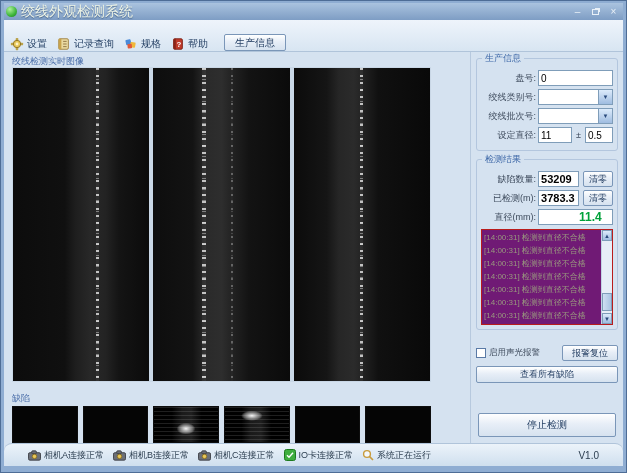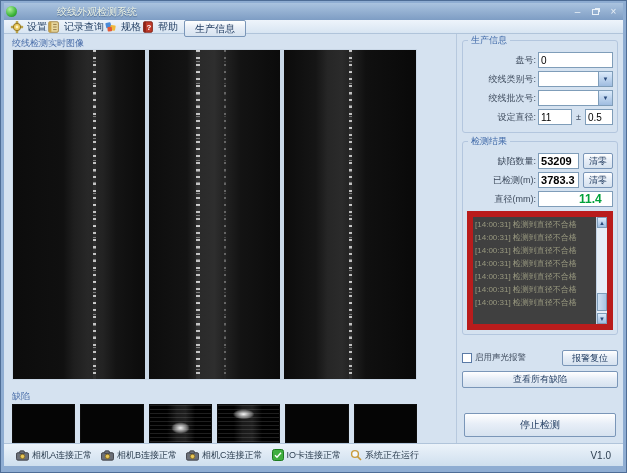--- a/index.html
+++ b/index.html
@@ -7,31 +7,31 @@
   body { background:#5a7aa6; }
 
   .window { width:627px; height:473px; border:1px solid #4e6d96; background:#8fadd2;
             padding:2px 3px 3px 3px; position:relative; }
 
   
   .titlebar { height:17px; display:flex; align-items:center; gap:4px; padding:0 2px;
               background:linear-gradient(#aac3df,#7e9dc4); }
   .app-icon { width:11px; height:11px; border-radius:50%;
               background:radial-gradient(circle at 35% 30%, #aef09a, #3db53a 60%, #1d7a1f); }
-  .title-text { font-size:10px; color:#eef4e6; text-shadow:0 1px 1px rgba(30,60,100,.6); flex:1;
-                white-space:nowrap; overflow:hidden;margin-left:36px; }
+  .title-text { font-size:14px; color:#eef4e6; text-shadow:0 1px 1px rgba(30,60,100,.6); flex:1;
+                white-space:nowrap; overflow:hidden; }
   .win-btns { display:flex; gap:3px; align-items:center; }
   .win-btn { width:15px; height:12px; display:flex; align-items:center; justify-content:center;
              color:#e9f0f7; font-size:10px; line-height:1; cursor:default; }
   .restore-glyph { width:7px; height:6px; border:1px solid #e9f0f7; box-shadow:2px -2px 0 -1px #e9f0f7; }
 
   
   .app-body { height:446px; background:#d5e2f0; display:flex; flex-direction:column; }
 
-  .toolbar { height:14px; display:flex; align-items:flex-start; padding:0 6px;
+  .toolbar { height:32px; display:flex; align-items:flex-end; gap:10px; padding:0 6px;
              background:linear-gradient(#eef4fb,#d8e5f2); border-bottom:1px solid #b0c4da; }
   .tool-item { display:flex; align-items:center; gap:3px; font-size:10px; color:#233f63; cursor:default; }
   .tool-item svg { display:block; }
   .plan-btn { margin-left:6px; font-size:10px; color:#1f3a5f; padding:1px 10px; height:17px;
               border:1px solid #7a96b8; border-radius:2px;
               background:linear-gradient(#ffffff,#e7eef7 45%,#d6e2ef); }
 
   .content { flex:1; display:flex; min-height:0;gap:35px; }
 
   
@@ -64,61 +64,61 @@
       linear-gradient(90deg,#000 26%,#1a1a1a 40%,#1f1f1f 56%,#000 72%); }
 
   
   .right-col { flex:1; border-left:1px solid #b7c9de; padding:6px 5px 4px 5px;
                display:flex; flex-direction:column; }
   .groupbox { border:1px solid #b3c6de; border-radius:3px; position:relative;
               padding:8px 4px 4px 4px; margin-bottom:8px; }
   .group-title { position:absolute; top:-6px; left:5px; background:#d5e2f0; padding:0 3px;
                  font-size:9px; color:#3f69a8; line-height:11px; }
   .frow { display:flex; align-items:center; margin:3px 0; gap:2px; }
-  .flabel { width:55px; text-align:right; font-size:9px; color:#3d4a5c; flex:none;margin-left:14px; }
+  .flabel { width:55px; text-align:right; font-size:9px; color:#3d4a5c; flex:none; }
   .tbox { border:1px solid #7f9db9; background:#fff; height:16px; font-size:10px;
           padding:0 2px; width:100%; min-width:0; font-family:"Liberation Sans",sans-serif; }
   .tbox.num { font-weight:bold; font-size:11px; }
   .tbox.green { color:#00a13a; font-weight:bold; font-size:12px;padding-left:40px; }
   .combo { flex:1; height:16px; border:1px solid #7f9db9; background:#fff; display:flex; }
   .combo .arrow { margin-left:auto; width:14px; display:flex; align-items:center; justify-content:center;
                   background:linear-gradient(#dcebfb,#9fbce0); border-left:1px solid #7f9db9;
                   font-size:6px; color:#2a4a7c; }
   .small-in { width:34px; flex:none; }
   .tol-in { width:28px; flex:none; }
   .pm { font-size:9px; color:#3d4a5c; padding:0 2px; }
 
   .btn { border:1px solid #7a96b8; border-radius:2px; font-size:9px; color:#1f3a5f;
          background:linear-gradient(#ffffff,#e7eef7 45%,#d6e2ef); height:16px;
          font-family:"Liberation Sans",sans-serif; }
   .clear-btn { width:30px; flex:none; margin-left:2px; }
 
-  .logbox { margin-top:4px; height:119px; border:6px solid #b91c1c; background:#404040;
+  .logbox { margin-top:4px; height:96px; border:1px solid #b91c1c; background:#701a75;
             display:flex; overflow:hidden; }
   .log-lines { flex:1; padding:1px 2px; overflow:hidden; }
   .log-line { font-size:8px; color:#98987f; line-height:13px; white-space:nowrap; }
   .scrollbar { width:11px; flex:none; background:#e7eef7; border-left:1px solid #c3d3e5;
                display:flex; flex-direction:column; }
   .scroll-btn { height:11px; background:linear-gradient(#dcebfb,#9fbce0); border:1px solid #7f9db9;
                 font-size:6px; color:#2a4a7c; display:flex; align-items:center; justify-content:center; }
   .scroll-track { flex:1; position:relative; }
   .scroll-thumb { position:absolute; left:0; right:0; bottom:2px; height:18px;
                   background:linear-gradient(90deg,#cfe0f2,#a9c4e2); border:1px solid #7f9db9; }
 
   .check-row { display:flex; align-items:center; gap:3px; margin-top:7px; }
   .checkbox { width:10px; height:10px; border:1px solid #5a7aa6; background:#fff; flex:none; }
   .check-label { font-size:8.5px; color:#3d4a5c; flex:1; }
   .reset-btn { width:56px; flex:none; }
   .viewall-btn { width:100%; margin-top:5px; height:17px; }
   .stop-btn { height:24px; margin:0 2px 2px 2px; font-size:10px; }
   .spacer { flex:1; }
 
   
-  .statusbar { height:23px; display:flex; align-items:center; gap:9px; padding:0 12px;
-               background:linear-gradient(#ecf3fa,#cfdfee); border-top:1px solid #b0c4da; }
+  .statusbar { height:23px; display:flex; align-items:center; gap:9px; padding:0 24px;
+               background:linear-gradient(#ecf3fa,#cfdfee); border-top:1px solid #b0c4da;border-radius:8px; }
   .status-item { display:flex; align-items:center; gap:3px; font-size:9px; color:#2c3e50; }
   .status-item svg { display:block; }
   .version { margin-left:auto; font-size:10px; color:#2c3e50; }
 </style>
 </head>
 <body>
 
 <div class="window">
 
   <div class="titlebar">

